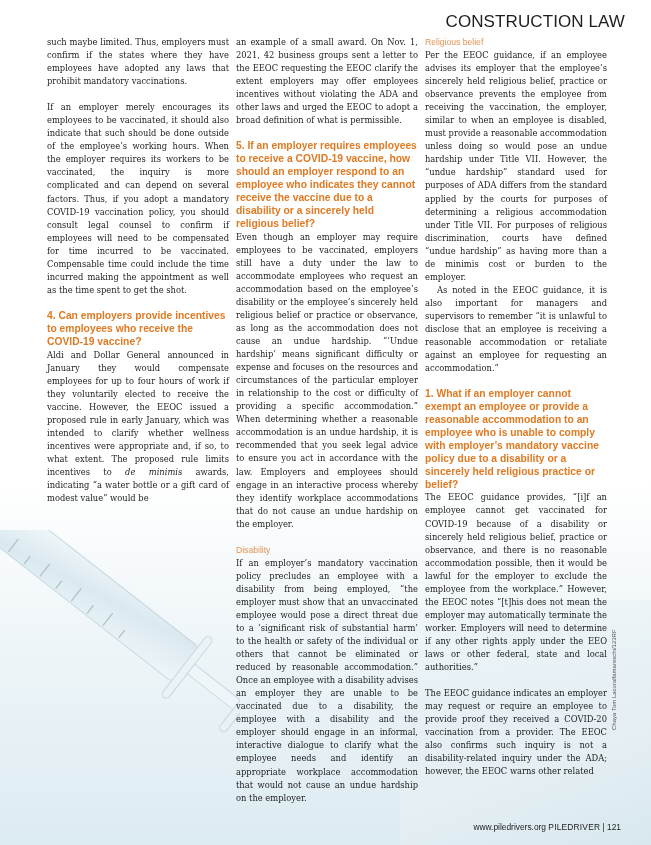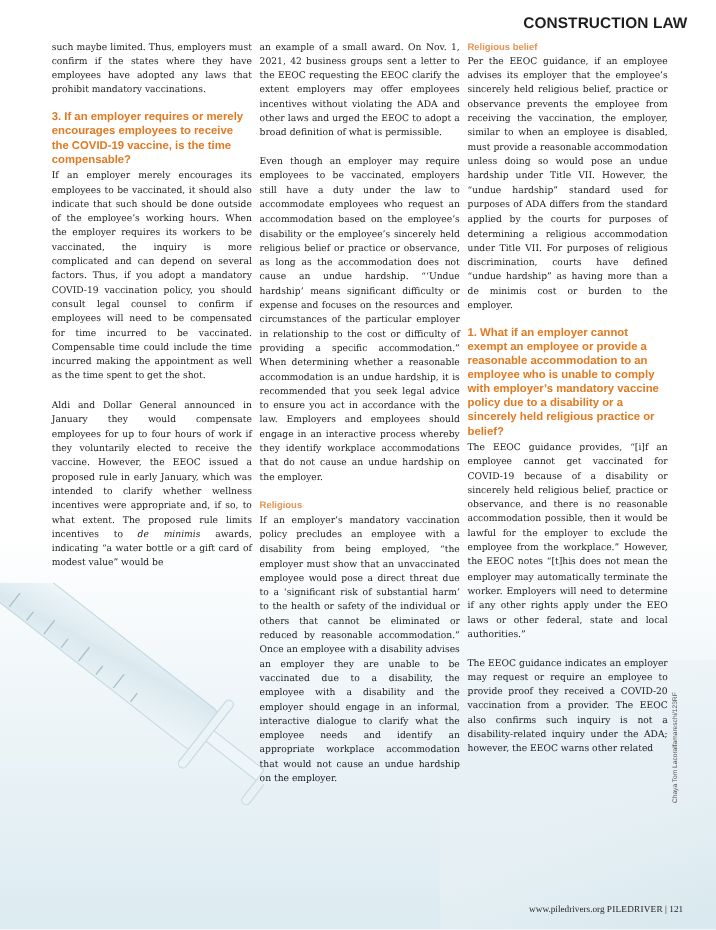--- a/index.html
+++ b/index.html
@@ -15,49 +15,49 @@
     z-index: 0;
   }
   .bg-right-fade {
     position: absolute; left: 400px; top: 600px; width: 251px; height: 245px;
     background: linear-gradient(160deg, rgba(255,255,255,0) 0%, #e6f0f4 60%, #d8e8ee 100%);
     z-index: 0;
   }
   .syringe { position: absolute; left: 0; top: 530px; width: 240px; height: 315px; z-index: 1; }
   .header-label {
     position: absolute; right: 26px; top: 12px;
-    font-family: "Liberation Sans", sans-serif; font-weight: bold;
-    font-size: 14px; letter-spacing: 0.1px; color: #1e1e1e; z-index: 3;
+    font-family: "Liberation Sans", sans-serif; font-weight: normal;
+    font-size: 17px; letter-spacing: 0.1px; color: #1e1e1e; z-index: 3;
   }
   .col {
     position: absolute; top: 36px; width: 182px; z-index: 2;
     font-size: 8.35px; line-height: 13.05px; text-align: justify;
   }
   .col1 { left: 47px; }
   .col2 { left: 236px; }
   .col3 { left: 425px; }
   .col p { margin: 0; }
   .col p.indent { text-indent: 12px; }
   h3.q {
     margin: 0;
     font-family: "Liberation Sans", sans-serif; font-weight: bold;
     font-size: 10.3px; line-height: 12.9px; color: #e07a22;
     text-align: left;
   }
   h4.sub {
     margin: 0;
-    font-family: "Liberation Sans", sans-serif; font-weight: bold;
+    font-family: "Liberation Sans", sans-serif; font-weight: normal;
     font-size: 8.6px; line-height: 13px; color: #e39454;
     text-align: left;
   }
   .gap { height: 13px; }
   em { font-style: italic; }
   .footer {
     position: absolute; right: 30px; top: 822px; z-index: 3;
-    font-family: Liberation Serif, serif; font-size: 8.4px; color: #222;
+    font-family: Liberation Sans, sans-serif; font-size: 8.4px; color: #222;
   }
   .footer .pub { font-weight: normal; letter-spacing: 0.2px; }
   .credit {
     position: absolute; left: 611px; top: 730px; z-index: 3;
     transform: rotate(-90deg); transform-origin: left top;
     font-family: "Liberation Sans", sans-serif; font-size: 6px; color: #555;
     white-space: nowrap;
   }
 </style>
 </head>
@@ -90,38 +90,40 @@
     <rect x="236" y="-14" width="60" height="12" fill="#eef6f9" stroke="#c9dbe2"></rect>
     <rect x="294" y="-38" width="8" height="60" rx="4" fill="#e8f1f5" stroke="#c5d9e1"></rect>
   </g>
 </svg>
 
 <div class="header-label">CONSTRUCTION LAW</div>
 
 <div class="col col1">
   <p>such maybe limited. Thus, employers must confirm if the states where they have employees have adopted any laws that prohibit mandatory vaccinations.</p>
   <div class="gap"></div>
-  <h3 class="q">3. If an employer requires or merely encourages employees to receive the COVID-19 vaccine, is the time compensable?</h3>
   <p>If an employer merely encourages its employees to be vaccinated, it should also indicate that such should be done outside of the employee’s working hours. When the employer requires its workers to be vaccinated, the inquiry is more complicated and can depend on several factors. Thus, if you adopt a mandatory COVID-19 vaccination policy, you should consult legal counsel to confirm if employees will need to be compensated for time incurred to be vaccinated. Compensable time could include the time incurred making the appointment as well as the time spent to get the shot.</p>
   <div class="gap"></div>
+  <h3 class="q">4. Can employers provide incentives to employees who receive the COVID-19 vaccine?</h3>
   <p><span>Aldi and Dollar General announced in January they would compensate employees for up to four hours of work if they voluntarily elected to receive the vaccine. However, the EEOC issued a proposed rule in early January, which was intended to clarify whether wellness incentives were appropriate and, if so, to what extent. The proposed rule limits incentives to </span><em>de minimis</em><span> awards, indicating “a water bottle or a gift card of modest value” would be</span></p>
 </div>
 
 <div class="col col2">
   <p>an example of a small award. On Nov. 1, 2021, 42 business groups sent a letter to the EEOC requesting the EEOC clarify the extent employers may offer employees incentives without violating the ADA and other laws and urged the EEOC to adopt a broad definition of what is permissible.</p>
   <div class="gap"></div>
+  <h3 class="q">5. If an employer requires employees to receive a COVID-19 vaccine, how should an employer respond to an employee who indicates they cannot receive the vaccine due to a disability or a sincerely held religious belief?</h3>
   <p>Even though an employer may require employees to be vaccinated, employers still have a duty under the law to accommodate employees who request an accommodation based on the employee’s disability or the employee’s sincerely held religious belief or practice or observance, as long as the accommodation does not cause an undue hardship. “‘Undue hardship’ means significant difficulty or expense and focuses on the resources and circumstances of the particular employer in relationship to the cost or difficulty of providing a specific accommodation.” When determining whether a reasonable accommodation is an undue hardship, it is recommended that you seek legal advice to ensure you act in accordance with the law. Employers and employees should engage in an interactive process whereby they identify workplace accommodations that do not cause an undue hardship on the employer.</p>
   <div class="gap"></div>
-  <h4 class="sub">Religious</h4>
+  <h4 class="sub">Disability</h4>
   <p>If an employer’s mandatory vaccination policy precludes an employee with a disability from being employed, “the employer must show that an unvaccinated employee would pose a direct threat due to a ‘significant risk of substantial harm’ to the health or safety of the individual or others that cannot be eliminated or reduced by reasonable accommodation.” Once an employee with a disability advises an employer they are unable to be vaccinated due to a disability, the employee with a disability and the employer should engage in an informal, interactive dialogue to clarify what the employee needs and identify an appropriate workplace accommodation that would not cause an undue hardship on the employer.</p>
 </div>
 
 <div class="col col3">
   <h4 class="sub">Religious belief</h4>
   <p>Per the EEOC guidance, if an employee advises its employer that the employee’s sincerely held religious belief, practice or observance prevents the employee from receiving the vaccination, the employer, similar to when an employee is disabled, must provide a reasonable accommodation unless doing so would pose an undue hardship under Title VII. However, the “undue hardship” standard used for purposes of ADA differs from the standard applied by the courts for purposes of determining a religious accommodation under Title VII. For purposes of religious discrimination, courts have defined “undue hardship” as having more than a de minimis cost or burden to the employer.</p>
+  <p class="indent">As noted in the EEOC guidance, it is also important for managers and supervisors to remember “it is unlawful to disclose that an employee is receiving a reasonable accommodation or retaliate against an employee for requesting an accommodation.”</p>
   <div class="gap"></div>
   <h3 class="q">1. What if an employer cannot exempt an employee or provide a reasonable accommodation to an employee who is unable to comply with employer’s mandatory vaccine policy due to a disability or a sincerely held religious practice or belief?</h3>
   <p>The EEOC guidance provides, “[i]f an employee cannot get vaccinated for COVID-19 because of a disability or sincerely held religious belief, practice or observance, and there is no reasonable accommodation possible, then it would be lawful for the employer to exclude the employee from the workplace.” However, the EEOC notes “[t]his does not mean the employer may automatically terminate the worker. Employers will need to determine if any other rights apply under the EEO laws or other federal, state and local authorities.”</p>
   <div class="gap"></div>
   <p>The EEOC guidance indicates an employer may request or require an employee to provide proof they received a COVID-20 vaccination from a provider. The EEOC also confirms such inquiry is not a disability-related inquiry under the ADA; however, the EEOC warns other related</p>
 </div>
 
 <div class="credit">Chaya Tom Lacoralfamareschi/123RF</div>
 
 <div class="footer">

